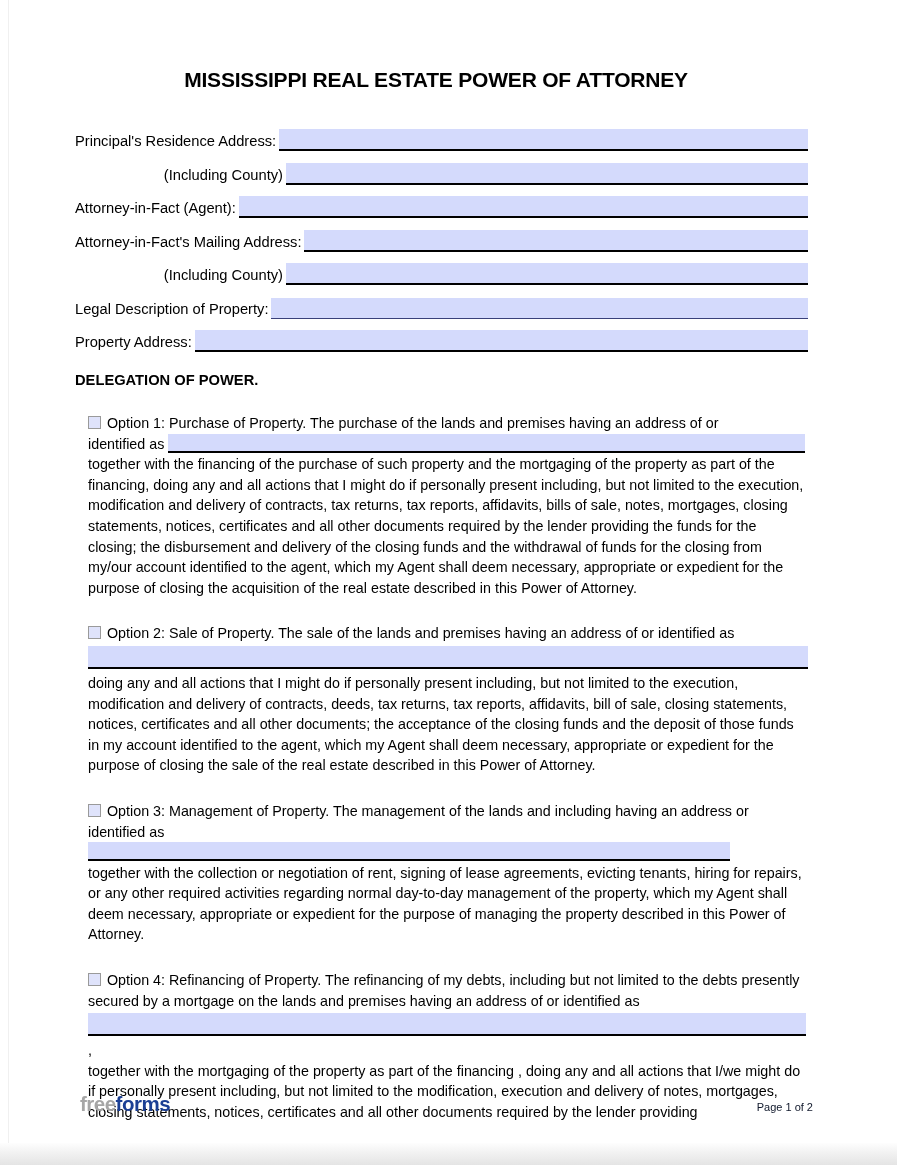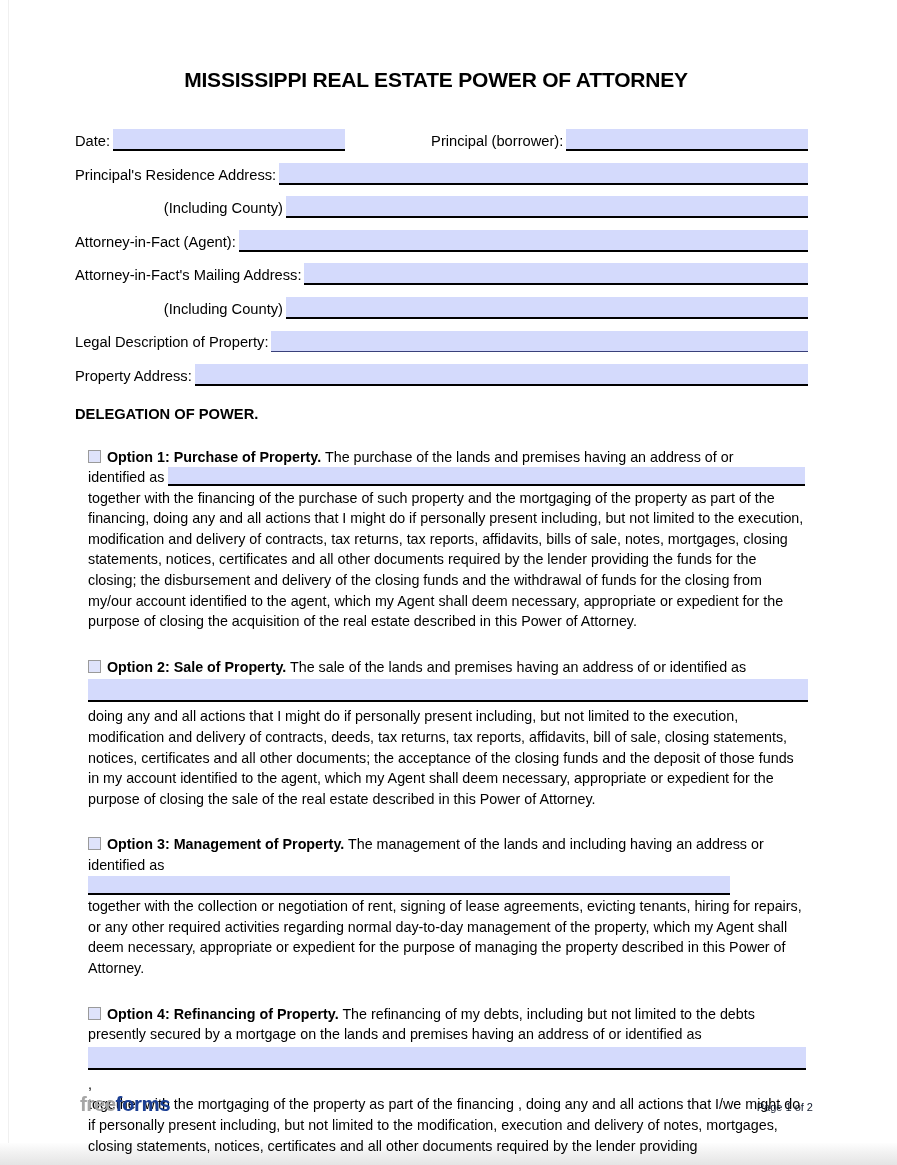--- a/index.html
+++ b/index.html
@@ -127,21 +127,21 @@
   .checkbox {
     display: inline-block;
     width: 11px;
     height: 11px;
     background: #dfe3fb;
     border: 1px solid #9a9a9a;
     vertical-align: -1px;
     margin-right: 6px;
   }
   .opt-title {
-    font-weight: bold;
+    font-weight: normal;
   }
 
   
   .inline-fill {
     display: inline-block;
     height: 17px;
     background: #d4dafc;
     border-bottom: 2px solid #000000;
     vertical-align: -4px;
   }
@@ -198,27 +198,20 @@
 <div class="page-shadow-bottom"></div>
 <div class="page">
   <div class="page-edge-left"></div>
 
   <div class="content">
 
     <h1 class="doc-title">MISSISSIPPI REAL ESTATE POWER OF ATTORNEY</h1>
 
     <div class="form-block">
 
-      <div class="form-row">
-        <span class="lbl">Date:</span>
-        <span class="fill fixed-date"></span>
-        <span class="spacer-gap"></span>
-        <span class="lbl">Principal (borrower):</span>
-        <span class="fill"></span>
-      </div>
 
       <div class="form-row">
         <span class="lbl">Principal's Residence Address:</span>
         <span class="fill"></span>
       </div>
 
       <div class="form-row row-indent-right">
         <span class="lbl">(Including County)</span>
         <span class="fill" style="flex:0 0 522px;"></span>
       </div>

